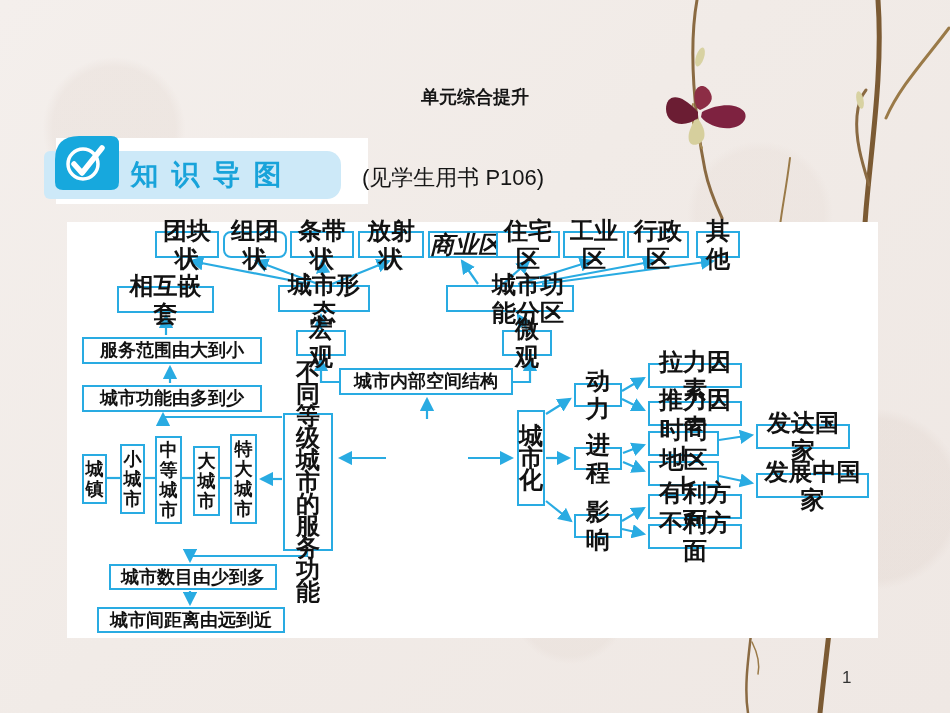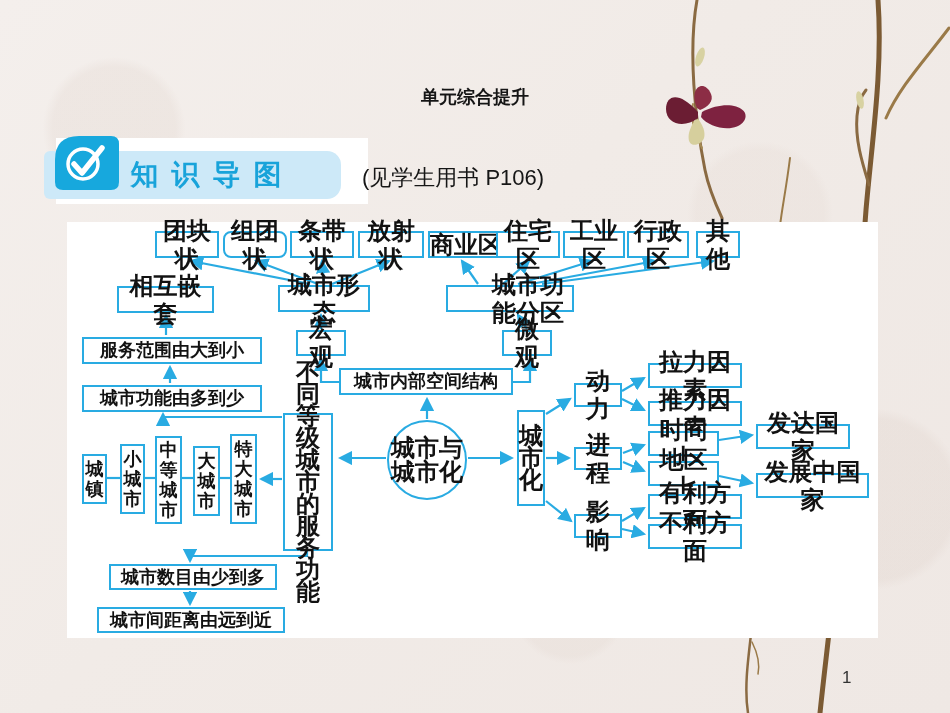--- a/index.html
+++ b/index.html
@@ -118,38 +118,36 @@
       <path d="M166,335 L166,316" marker-end="url(#ah)"></path>
       <path d="M170,383 L170,367" marker-end="url(#ah)"></path>
       <path d="M282,417 L163,417 L163,414" marker-end="url(#ah)"></path>
     </g>
   </svg>
 
   <div class="nd" style="left:155px;top:231px;width:64px;height:27px;">团块状</div>
   <div class="nd" style="left:223px;top:231px;width:64px;height:27px;border-radius:8px;">组团状</div>
   <div class="nd" style="left:290px;top:231px;width:64px;height:27px;">条带状</div>
   <div class="nd" style="left:358px;top:231px;width:66px;height:27px;">放射状</div>
-  <div class="nd" style="left:428px;top:231px;width:76px;height:27px;">商业区</div>
+  <div class="nd" style="left:428px;top:231px;width:76px;height:27px;font-style:italic;">商业区</div>
   <div class="nd" style="left:496px;top:231px;width:64px;height:27px;">住宅区</div>
   <div class="nd" style="left:563px;top:231px;width:62px;height:27px;">工业区</div>
   <div class="nd" style="left:627px;top:231px;width:62px;height:27px;">行政区</div>
   <div class="nd" style="left:696px;top:231px;width:44px;height:27px;">其他</div>
 
   <div class="nd" style="left:117px;top:286px;width:97px;height:27px;">相互嵌套</div>
   <div class="nd" style="left:278px;top:285px;width:92px;height:27px;">城市形态</div>
   <div class="nd" style="left:446px;top:285px;width:128px;height:27px;padding-left:36px;">城市功能分区</div>
 
   <div class="nd" style="left:296px;top:330px;width:50px;height:26px;">宏观</div>
   <div class="nd" style="left:502px;top:330px;width:50px;height:26px;">微观</div>
   <div class="nd f18" style="left:82px;top:337px;width:180px;height:27px;">服务范围由大到小</div>
   <div class="nd f18" style="left:339px;top:368px;width:174px;height:27px;">城市内部空间结构</div>
   <div class="nd f18" style="left:82px;top:385px;width:180px;height:27px;">城市功能由多到少</div>
 
-  <div class="nd round" style="left:387px;top:420px;width:80px;height:80px;">城市与
-城市化</div>
   <div class="nd svc" style="left:283px;top:413px;width:50px;height:138px;">不同
 等级
 城市
 的服
 务功
 能</div>
   <div class="nd svc" style="left:517px;top:410px;width:28px;height:96px;">城
 市
 化</div>
 

